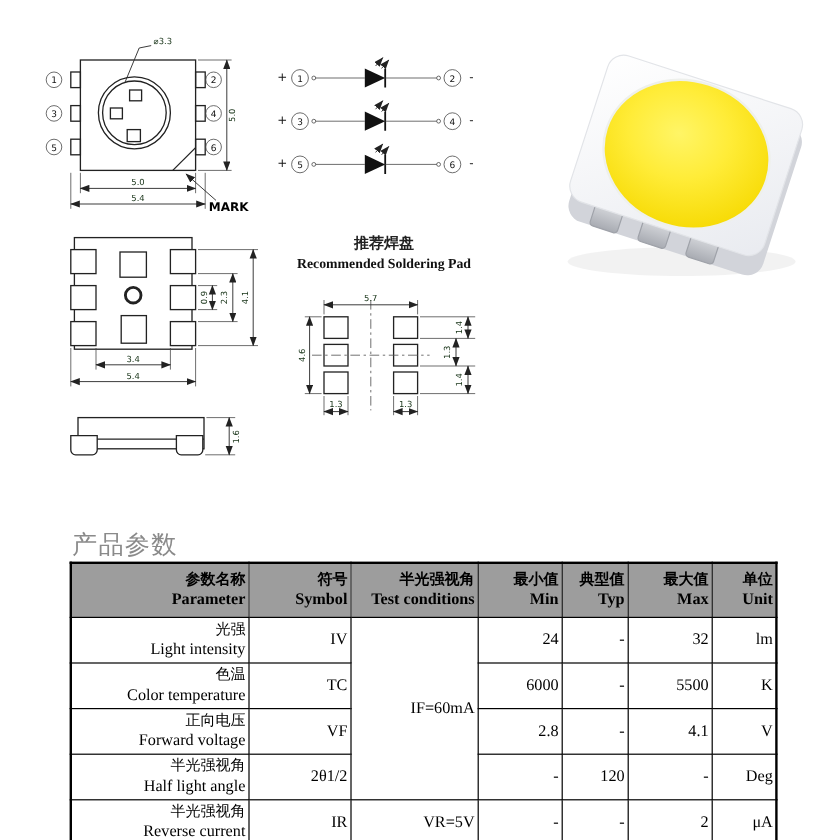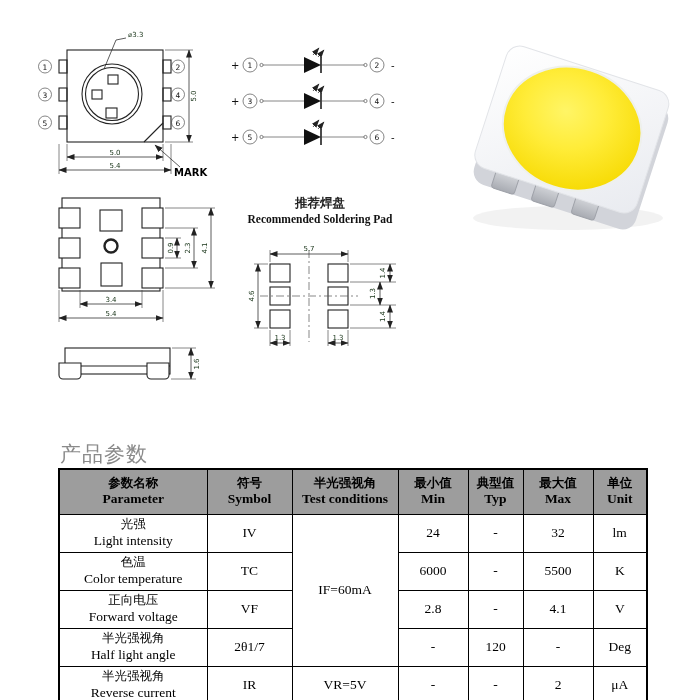--- a/index.html
+++ b/index.html
@@ -16,21 +16,21 @@
   .pnum{font-size:7.5px;fill:#111;}
   .sign{font-size:10px;fill:#111;}
   .mark{font-size:10px;font-weight:bold;fill:#000;}
   .padtitle-cn{font-size:12.5px;font-weight:bold;fill:#222;}
   .padtitle-en{font-size:11.5px;font-weight:bold;fill:#111;font-family:"Liberation Serif",serif;}
   .page-title{position:absolute;left:60px;top:440px;font-size:21px;color:#8a8a8a;
               letter-spacing:1px;}
   table.params{position:absolute;left:58px;top:468px;width:588px;border-collapse:collapse;
                border:2px solid #000;table-layout:fixed;color:#000;
                font-family:"Liberation Serif",serif;}
-  table.params th,table.params td{border:1.5px solid #000;text-align:center;
+  table.params th,table.params td{border:1.5px solid #000;text-align:right;
                padding:1px 2px;line-height:1.25;overflow:hidden;}
   table.params th{background:#9d9d9d;font-size:13.5px;height:42px;}
   table.params td{font-size:13.5px;height:35px;}
   .cell-cn{font-size:12.5px;display:block;}
   .cell-en{font-size:13.5px;display:block;}
 </style>
 </head>
 <body>
 
 <div id="stage">
@@ -344,21 +344,21 @@
         <td>2.8</td>
         <td>-</td>
         <td>4.1</td>
         <td>V</td>
       </tr>
       <tr>
         <td>
           <span class="cell-cn">半光强视角</span>
           <span class="cell-en">Half light angle</span>
         </td>
-        <td>2θ1/7</td>
+        <td>2θ1/2</td>
         <td>-</td>
         <td>120</td>
         <td>-</td>
         <td>Deg</td>
       </tr>
       <tr>
         <td>
           <span class="cell-cn">半光强视角</span>
           <span class="cell-en">Reverse current</span>
         </td>

